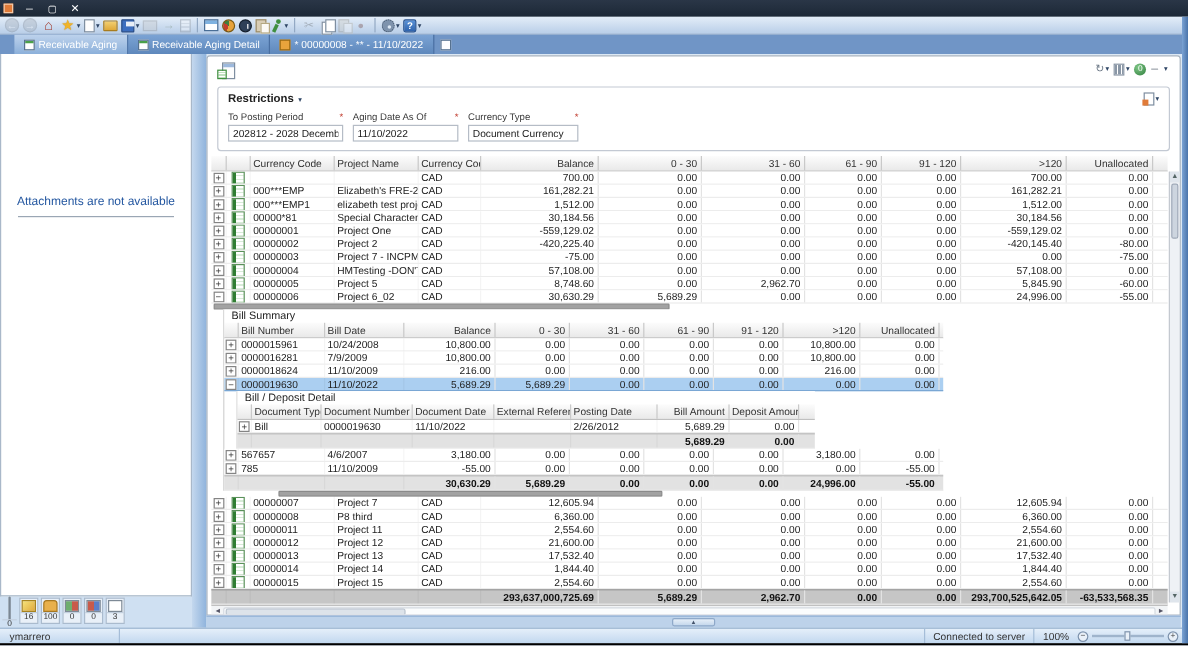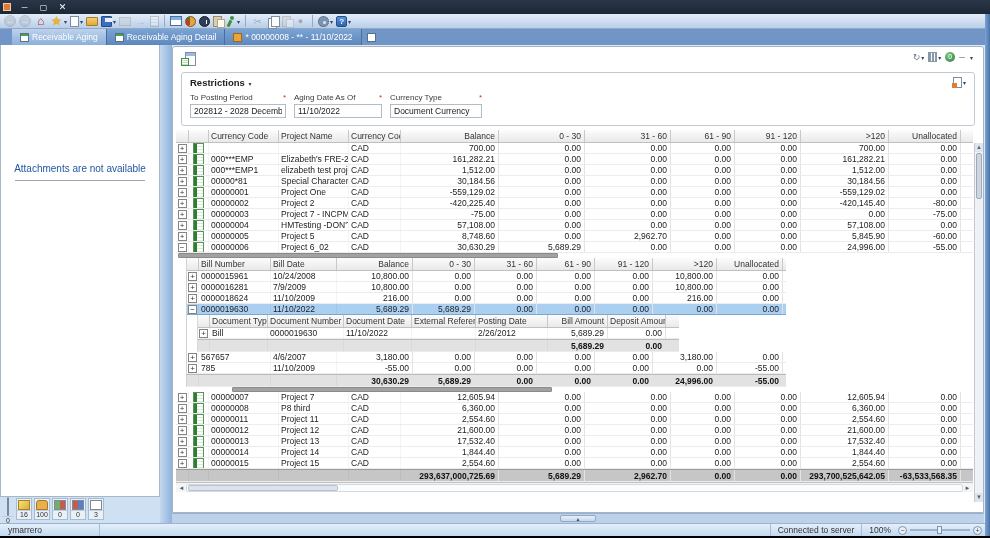--- a/index.html
+++ b/index.html
@@ -547,20 +547,21 @@
                 <span class="c num" style="width: 86px;">0.00</span>
                 <span class="c num" style="width: 64px;">0.00</span>
                 <span class="c num" style="width: 66px;">0.00</span>
                 <span class="c num" style="width: 88px;">24,996.00</span>
                 <span class="c num" style="width: 72px;">-55.00</span>
               </div>
             </div>
           <div class="hstrip strip1"></div>
 
           <div class="bs-block">
+            <div class="sec-label">Bill Summary</div>
             <div>
                 <div class="gr ghr bs">
                   <span class="c lc" style="width: 12px;"></span>
                   <span class="c" style="width: 72px;">Bill Number</span>
                   <span class="c" style="width: 66px;">Bill Date</span>
                   <span class="c num" style="width: 76px;">Balance</span>
                   <span class="c num" style="width: 62px;">0 - 30</span>
                   <span class="c num" style="width: 62px;">31 - 60</span>
                   <span class="c num" style="width: 58px;">61 - 90</span>
                   <span class="c num" style="width: 58px;">91 - 120</span>
@@ -621,20 +622,21 @@
                   <span class="c num" style="width: 62px;">5,689.29</span>
                   <span class="c num" style="width: 62px;">0.00</span>
                   <span class="c num" style="width: 58px;">0.00</span>
                   <span class="c num" style="width: 58px;">0.00</span>
                   <span class="c num" style="width: 64px;">0.00</span>
                   <span class="c num" style="width: 66px;">0.00</span>
                 </div>
               </div>
 
             <div class="bd-block">
+              <div class="sec-label">Bill / Deposit Detail</div>
               <div>
                   <div class="gr ghr bd">
                     <span class="c lc" style="width: 12px;"></span>
                     <span class="c" style="width: 58px;">Document Type</span>
                     <span class="c" style="width: 76px;">Document Number</span>
                     <span class="c" style="width: 68px;">Document Date</span>
                     <span class="c" style="width: 64px;">External Referen...</span>
                     <span class="c" style="width: 72px;">Posting Date</span>
                     <span class="c num" style="width: 60px;">Bill Amount</span>
                     <span class="c num" style="width: 58px;">Deposit Amount</span>

